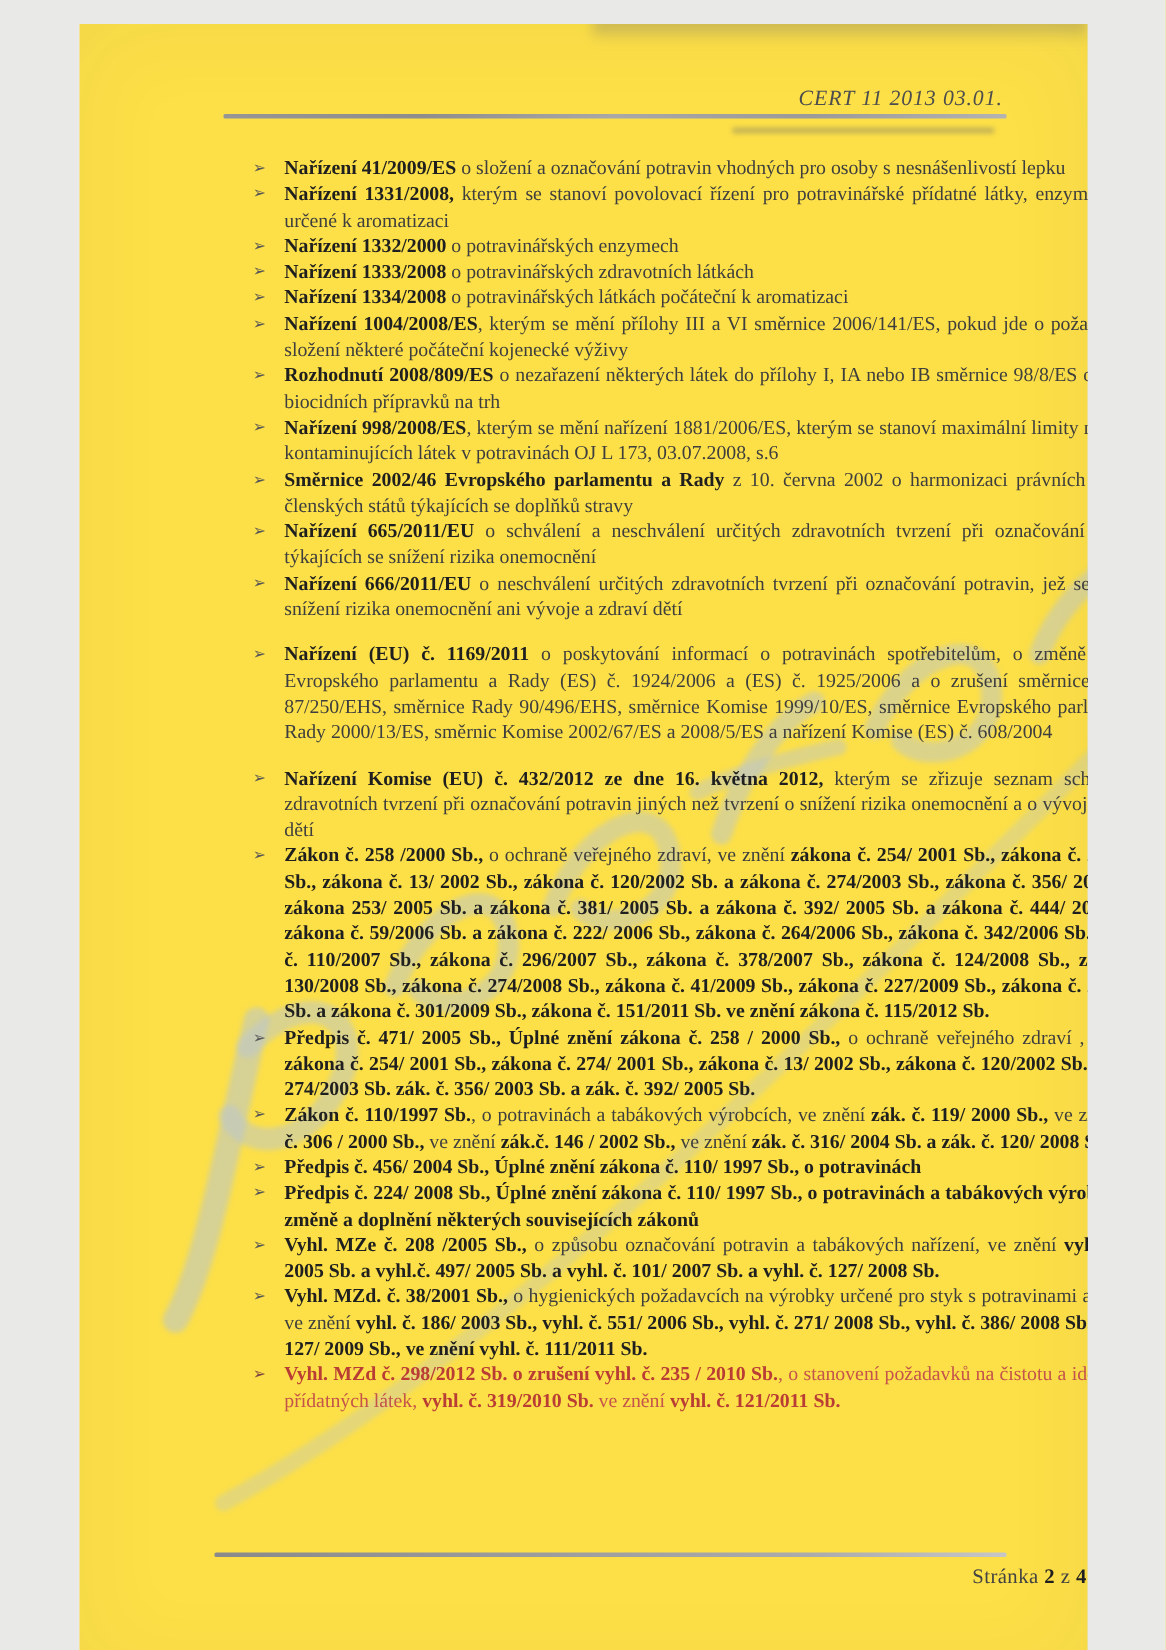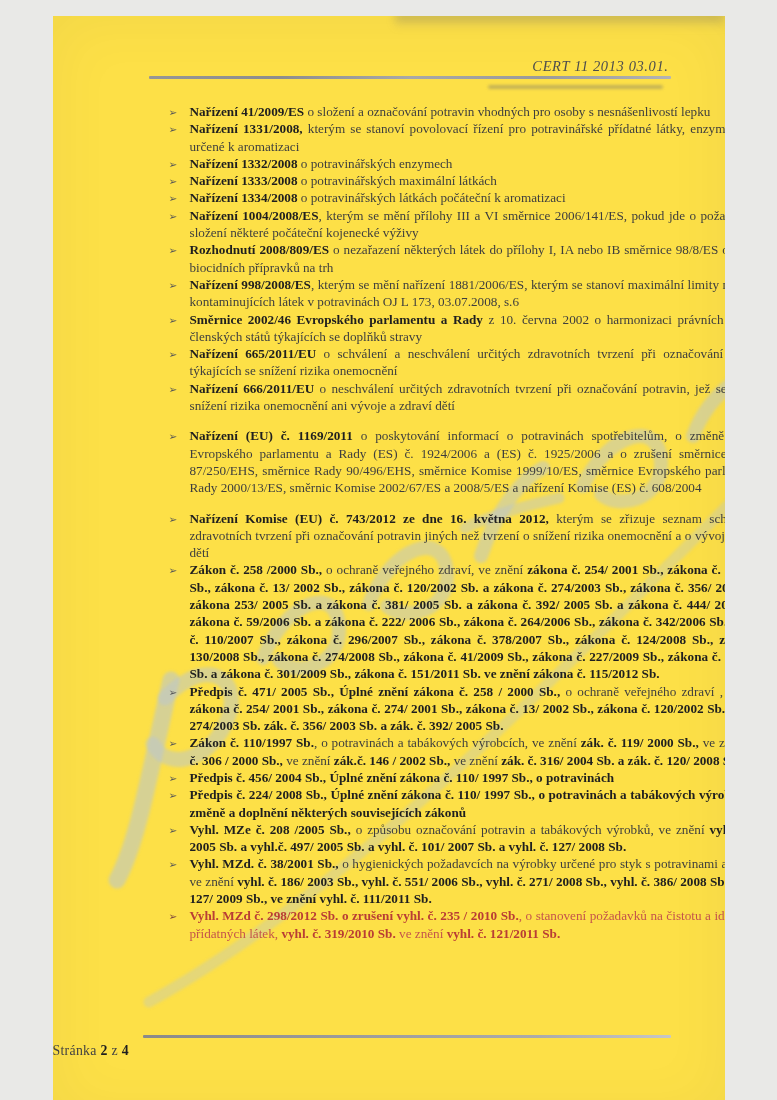--- a/index.html
+++ b/index.html
@@ -46,21 +46,21 @@
   .item.spaced{margin-top:13px;}
   .item.red .b{color:#b93d35;}
   .item.red .r{color:#c4544b;}
   .item.red .bullet{color:#7c453f;}
   
   .footer-rule{
     position:absolute;top:1019px;left:90px;right:54px;height:2.5px;border-radius:1px;
     background:linear-gradient(90deg,#8a8a8a 0%,#9e9e9e 45%,#ababab 75%,#c6c6c6 100%);
   }
   .footer{
-    position:absolute;top:1027px;left:0;right:0;text-align:left;
+    position:absolute;top:1027px;left:0;right:0;text-align:right;
     font-size:13.8px;color:#424242;letter-spacing:0.3px;
   }
   .footer b{color:#1f1f1f;}
 </style>
 </head>
 <body>
 
 <div class="page">
 
   <div class="smudge-top"></div>
@@ -85,37 +85,37 @@
     </g>
   </svg>
 
   <div class="doc-code">CERT 11 2013 03.01.</div>
   <div class="header-rule"></div>
   <div class="smudge-under-rule"></div>
 
   <div class="content" id="regulation-list">
       <div class="item"><span class="bullet">➢</span><span><span class="b">Nařízení 41/2009/ES</span><span class="r"> o složení a označování potravin vhodných pro osoby s nesnášenlivostí lepku</span></span></div>
       <div class="item"><span class="bullet">➢</span><span><span class="b">Nařízení 1331/2008,</span><span class="r"> kterým se stanoví povolovací řízení pro potravinářské přídatné látky, enzymy a látky určené k aromatizaci</span></span></div>
-      <div class="item"><span class="bullet">➢</span><span><span class="b">Nařízení 1332/2008</span><span class="r"> o potravinářských enzymech</span></span></div>
-      <div class="item"><span class="bullet">➢</span><span><span class="b">Nařízení 1333/2008</span><span class="r"> o potravinářských maximální látkách</span></span></div>
+      <div class="item"><span class="bullet">➢</span><span><span class="b">Nařízení 1332/2000</span><span class="r"> o potravinářských enzymech</span></span></div>
+      <div class="item"><span class="bullet">➢</span><span><span class="b">Nařízení 1333/2008</span><span class="r"> o potravinářských zdravotních látkách</span></span></div>
       <div class="item"><span class="bullet">➢</span><span><span class="b">Nařízení 1334/2008</span><span class="r"> o potravinářských látkách počáteční k aromatizaci</span></span></div>
       <div class="item"><span class="bullet">➢</span><span><span class="b">Nařízení 1004/2008/ES</span><span class="r">, kterým se mění přílohy III a VI směrnice 2006/141/ES, pokud jde o požadavky na složení některé počáteční kojenecké výživy</span></span></div>
       <div class="item"><span class="bullet">➢</span><span><span class="b">Rozhodnutí 2008/809/ES</span><span class="r"> o nezařazení některých látek do přílohy I, IA nebo IB směrnice 98/8/ES o uvádění biocidních přípravků na trh</span></span></div>
       <div class="item"><span class="bullet">➢</span><span><span class="b">Nařízení 998/2008/ES</span><span class="r">, kterým se mění nařízení 1881/2006/ES, kterým se stanoví maximální limity některých kontaminujících látek v potravinách OJ L 173, 03.07.2008, s.6</span></span></div>
       <div class="item"><span class="bullet">➢</span><span><span class="b">Směrnice 2002/46 Evropského parlamentu a Rady</span><span class="r"> z 10. června 2002 o harmonizaci právních předpisů členských států týkajících se doplňků stravy</span></span></div>
       <div class="item"><span class="bullet">➢</span><span><span class="b">Nařízení 665/2011/EU</span><span class="r"> o schválení a neschválení určitých zdravotních tvrzení při označování potravin týkajících se snížení rizika onemocnění</span></span></div>
       <div class="item"><span class="bullet">➢</span><span><span class="b">Nařízení 666/2011/EU</span><span class="r"> o neschválení určitých zdravotních tvrzení při označování potravin, jež se netýkají snížení rizika onemocnění ani vývoje a zdraví dětí</span></span></div>
       <div class="item spaced"><span class="bullet">➢</span><span><span class="b">Nařízení (EU) č. 1169/2011</span><span class="r"> o poskytování informací o potravinách spotřebitelům, o změně nařízení Evropského parlamentu a Rady (ES) č. 1924/2006 a (ES) č. 1925/2006 a o zrušení směrnice Komise 87/250/EHS, směrnice Rady 90/496/EHS, směrnice Komise 1999/10/ES, směrnice Evropského parlamentu a Rady 2000/13/ES, směrnic Komise 2002/67/ES a 2008/5/ES a nařízení Komise (ES) č. 608/2004</span></span></div>
-      <div class="item spaced"><span class="bullet">➢</span><span><span class="b">Nařízení Komise (EU) č. 743/2012 ze dne 16. května 2012,</span><span class="r"> kterým se zřizuje seznam schválených zdravotních tvrzení při označování potravin jiných než tvrzení o snížení rizika onemocnění a o vývoji a zdraví dětí</span></span></div>
+      <div class="item spaced"><span class="bullet">➢</span><span><span class="b">Nařízení Komise (EU) č. 432/2012 ze dne 16. května 2012,</span><span class="r"> kterým se zřizuje seznam schválených zdravotních tvrzení při označování potravin jiných než tvrzení o snížení rizika onemocnění a o vývoji a zdraví dětí</span></span></div>
       <div class="item"><span class="bullet">➢</span><span><span class="b">Zákon č. 258 /2000 Sb.,</span><span class="r"> o ochraně veřejného zdraví, ve znění </span><span class="b">zákona č. 254/ 2001 Sb., zákona č. 274/2001 Sb., zákona č. 13/ 2002 Sb., zákona č. 120/2002 Sb. a zákona č. 274/2003 Sb., zákona č. 356/ 2003 Sb. a zákona 253/ 2005 Sb. a zákona č. 381/ 2005 Sb. a zákona č. 392/ 2005 Sb. a zákona č. 444/ 2005 Sb. a zákona č. 59/2006 Sb. a zákona č. 222/ 2006 Sb., zákona č. 264/2006 Sb., zákona č. 342/2006 Sb., zákona č. 110/2007 Sb., zákona č. 296/2007 Sb., zákona č. 378/2007 Sb., zákona č. 124/2008 Sb., zákona č. 130/2008 Sb., zákona č. 274/2008 Sb., zákona č. 41/2009 Sb., zákona č. 227/2009 Sb., zákona č. 281/2009 Sb. a zákona č. 301/2009 Sb., zákona č. 151/2011 Sb. ve znění zákona č. 115/2012 Sb.</span></span></div>
       <div class="item"><span class="bullet">➢</span><span><span class="b">Předpis č. 471/ 2005 Sb., Úplné znění zákona č. 258 / 2000 Sb.,</span><span class="r"> o ochraně veřejného zdraví , ve znění </span><span class="b">zákona č. 254/ 2001 Sb., zákona č. 274/ 2001 Sb., zákona č. 13/ 2002 Sb., zákona č. 120/2002 Sb. a zák. č. 274/2003 Sb. zák. č. 356/ 2003 Sb. a zák. č. 392/ 2005 Sb.</span></span></div>
       <div class="item"><span class="bullet">➢</span><span><span class="b">Zákon č. 110/1997 Sb.</span><span class="r">, o potravinách a tabákových výrobcích, ve znění </span><span class="b">zák. č. 119/ 2000 Sb.,</span><span class="r"> ve znění </span><span class="b">zák. č. 306 / 2000 Sb.,</span><span class="r"> ve znění </span><span class="b">zák.č. 146 / 2002 Sb.,</span><span class="r"> ve znění </span><span class="b">zák. č. 316/ 2004 Sb. a zák. č. 120/ 2008 Sb.</span></span></div>
       <div class="item"><span class="bullet">➢</span><span><span class="b">Předpis č. 456/ 2004 Sb., Úplné znění zákona č. 110/ 1997 Sb., o potravinách</span></span></div>
       <div class="item"><span class="bullet">➢</span><span><span class="b">Předpis č. 224/ 2008 Sb., Úplné znění zákona č. 110/ 1997 Sb., o potravinách a tabákových výrobcích a o změně a doplnění některých souvisejících zákonů</span></span></div>
-      <div class="item"><span class="bullet">➢</span><span><span class="b">Vyhl. MZe č. 208 /2005 Sb.,</span><span class="r"> o způsobu označování potravin a tabákových výrobků, ve znění </span><span class="b">vyhl.č. 368/ 2005 Sb. a vyhl.č. 497/ 2005 Sb. a vyhl. č. 101/ 2007 Sb. a vyhl. č. 127/ 2008 Sb.</span></span></div>
+      <div class="item"><span class="bullet">➢</span><span><span class="b">Vyhl. MZe č. 208 /2005 Sb.,</span><span class="r"> o způsobu označování potravin a tabákových nařízení, ve znění </span><span class="b">vyhl.č. 368/ 2005 Sb. a vyhl.č. 497/ 2005 Sb. a vyhl. č. 101/ 2007 Sb. a vyhl. č. 127/ 2008 Sb.</span></span></div>
       <div class="item"><span class="bullet">➢</span><span><span class="b">Vyhl. MZd. č. 38/2001 Sb.,</span><span class="r"> o hygienických požadavcích na výrobky určené pro styk s potravinami a pokrmy, ve znění </span><span class="b">vyhl. č. 186/ 2003 Sb., vyhl. č. 551/ 2006 Sb., vyhl. č. 271/ 2008 Sb., vyhl. č. 386/ 2008 Sb., vyhl. č. 127/ 2009 Sb., ve znění vyhl. č. 111/2011 Sb.</span></span></div>
       <div class="item red"><span class="bullet">➢</span><span><span class="b">Vyhl. MZd č. 298/2012 Sb. o zrušení vyhl. č. 235 / 2010 Sb.</span><span class="r">, o stanovení požadavků na čistotu a identifikaci přídatných látek, </span><span class="b">vyhl. č. 319/2010 Sb.</span><span class="r"> ve znění </span><span class="b">vyhl. č. 121/2011 Sb.</span></span></div>
     </div>
 
   <div class="footer-rule"></div>
   <div class="footer">
     <span>Stránka</span>
     <b>2</b>
     <span>z</span>
     <b>4</b>

